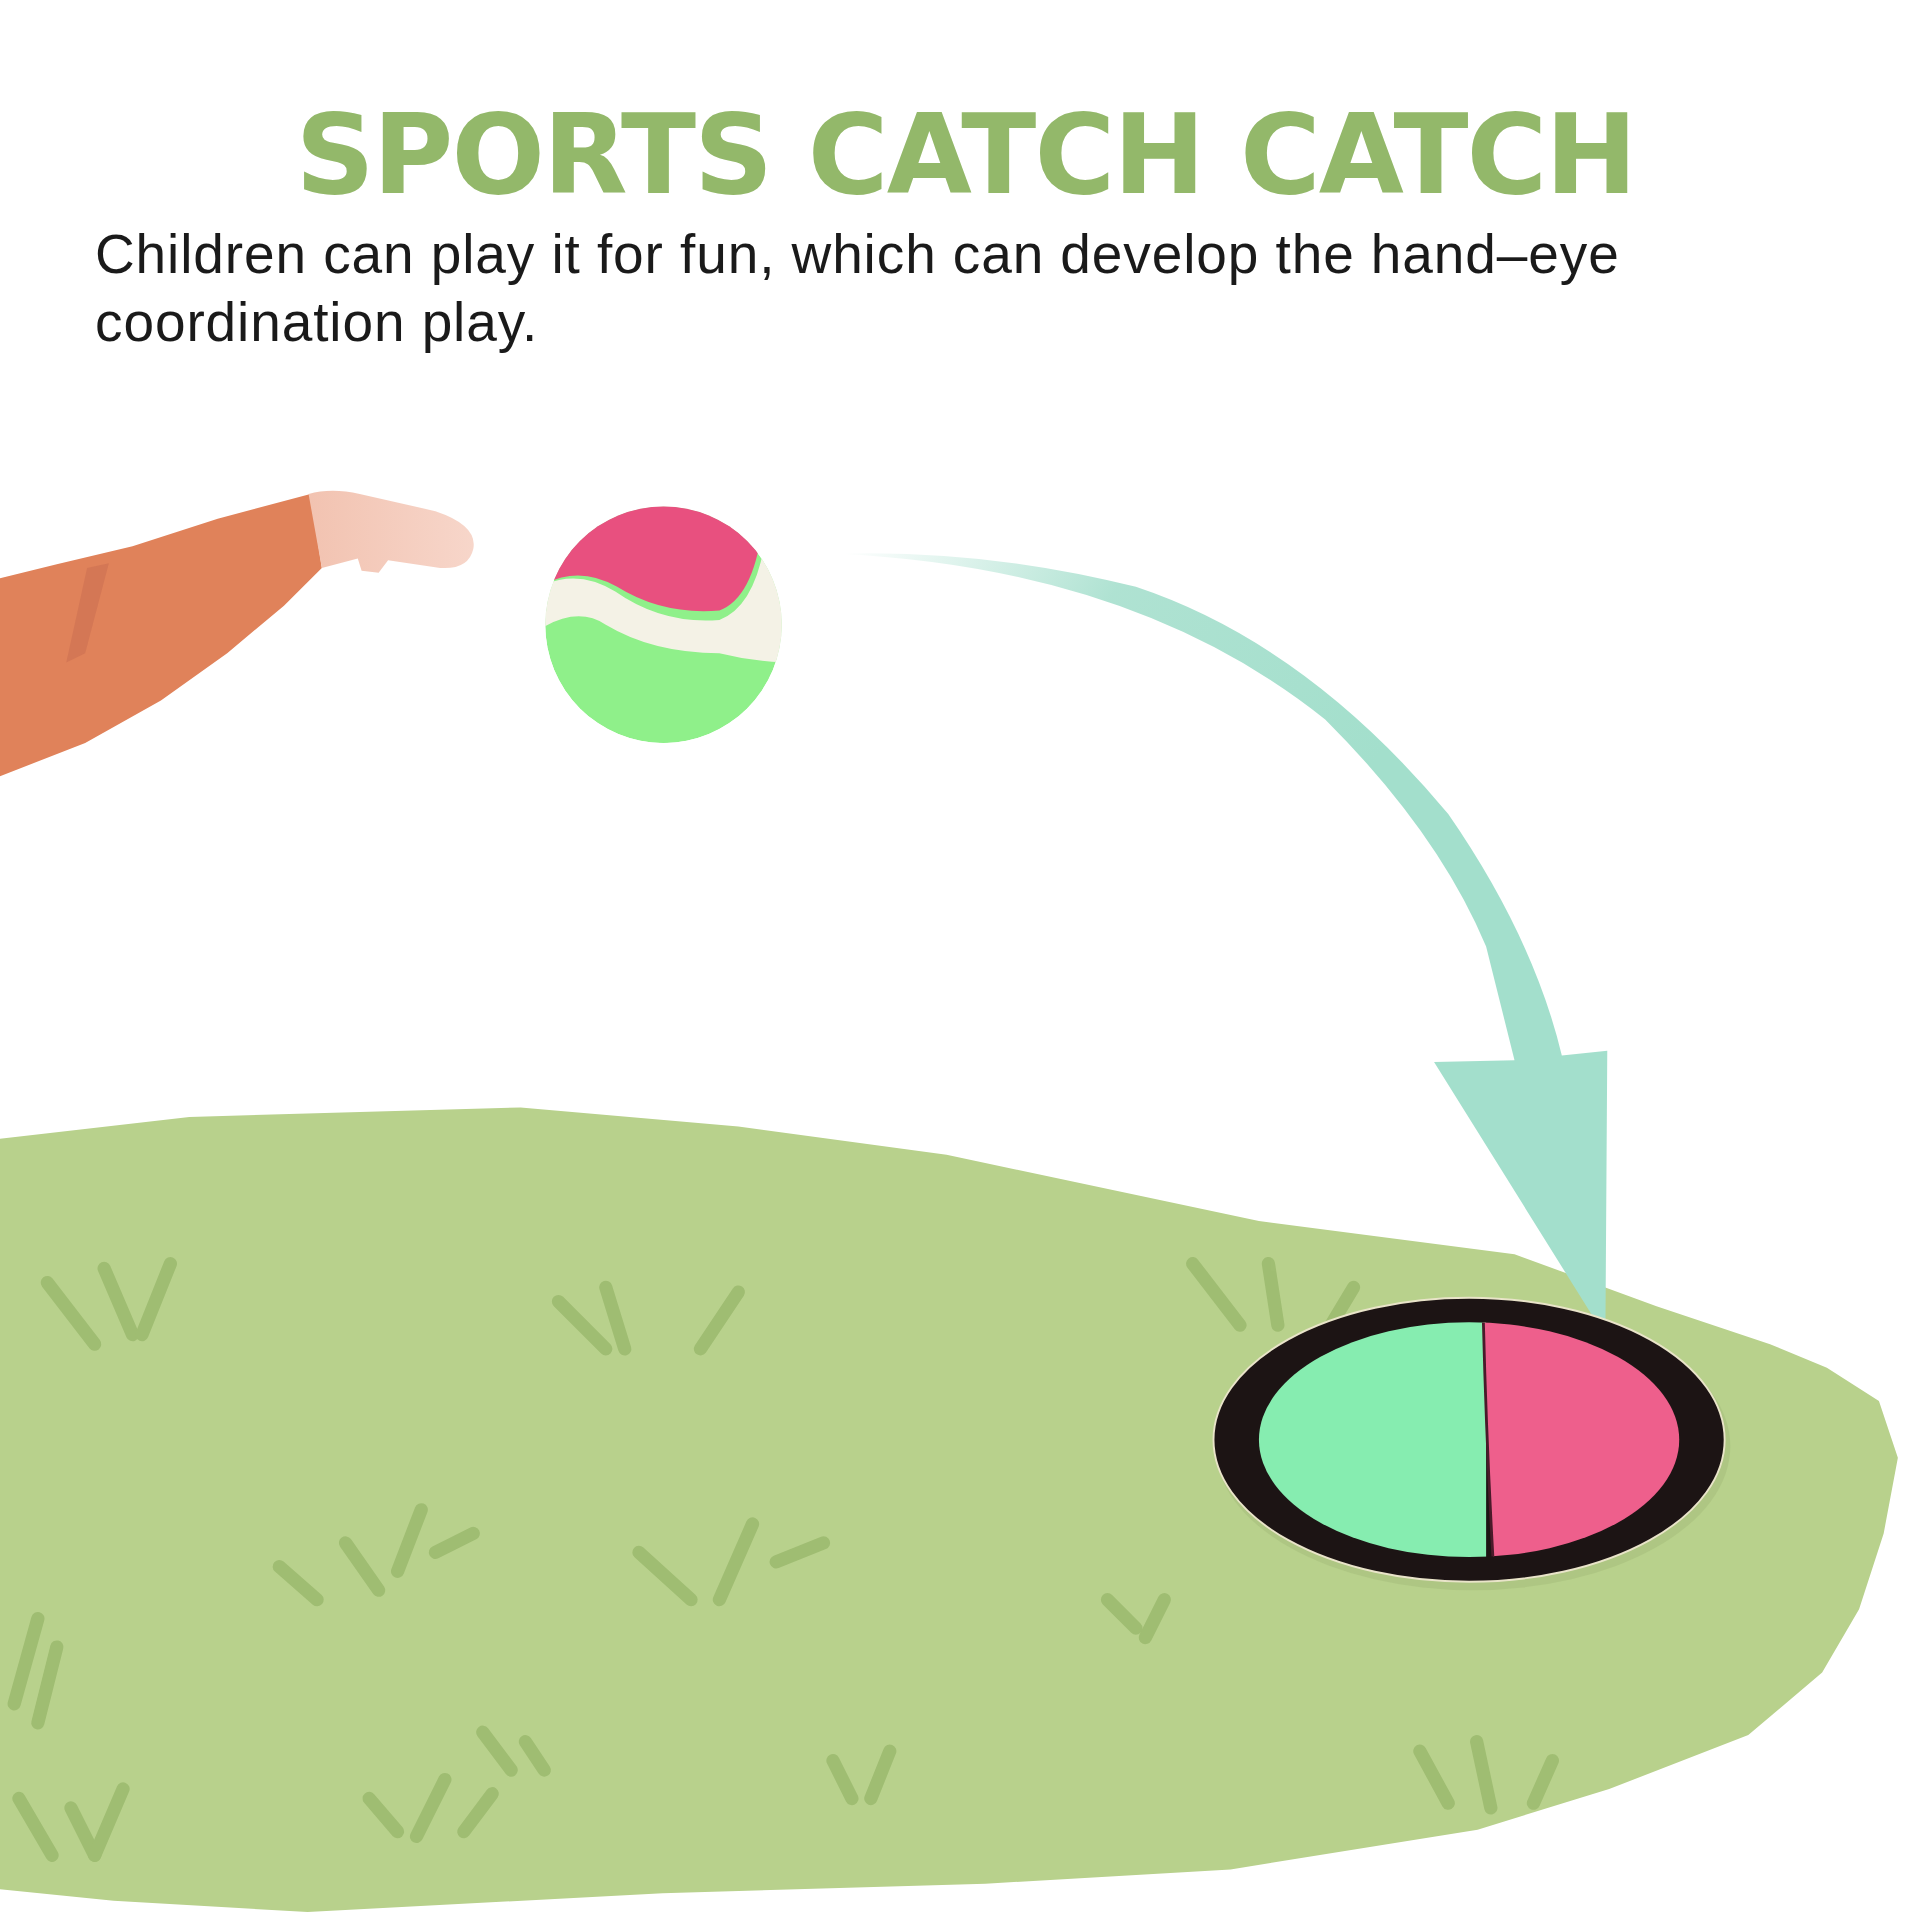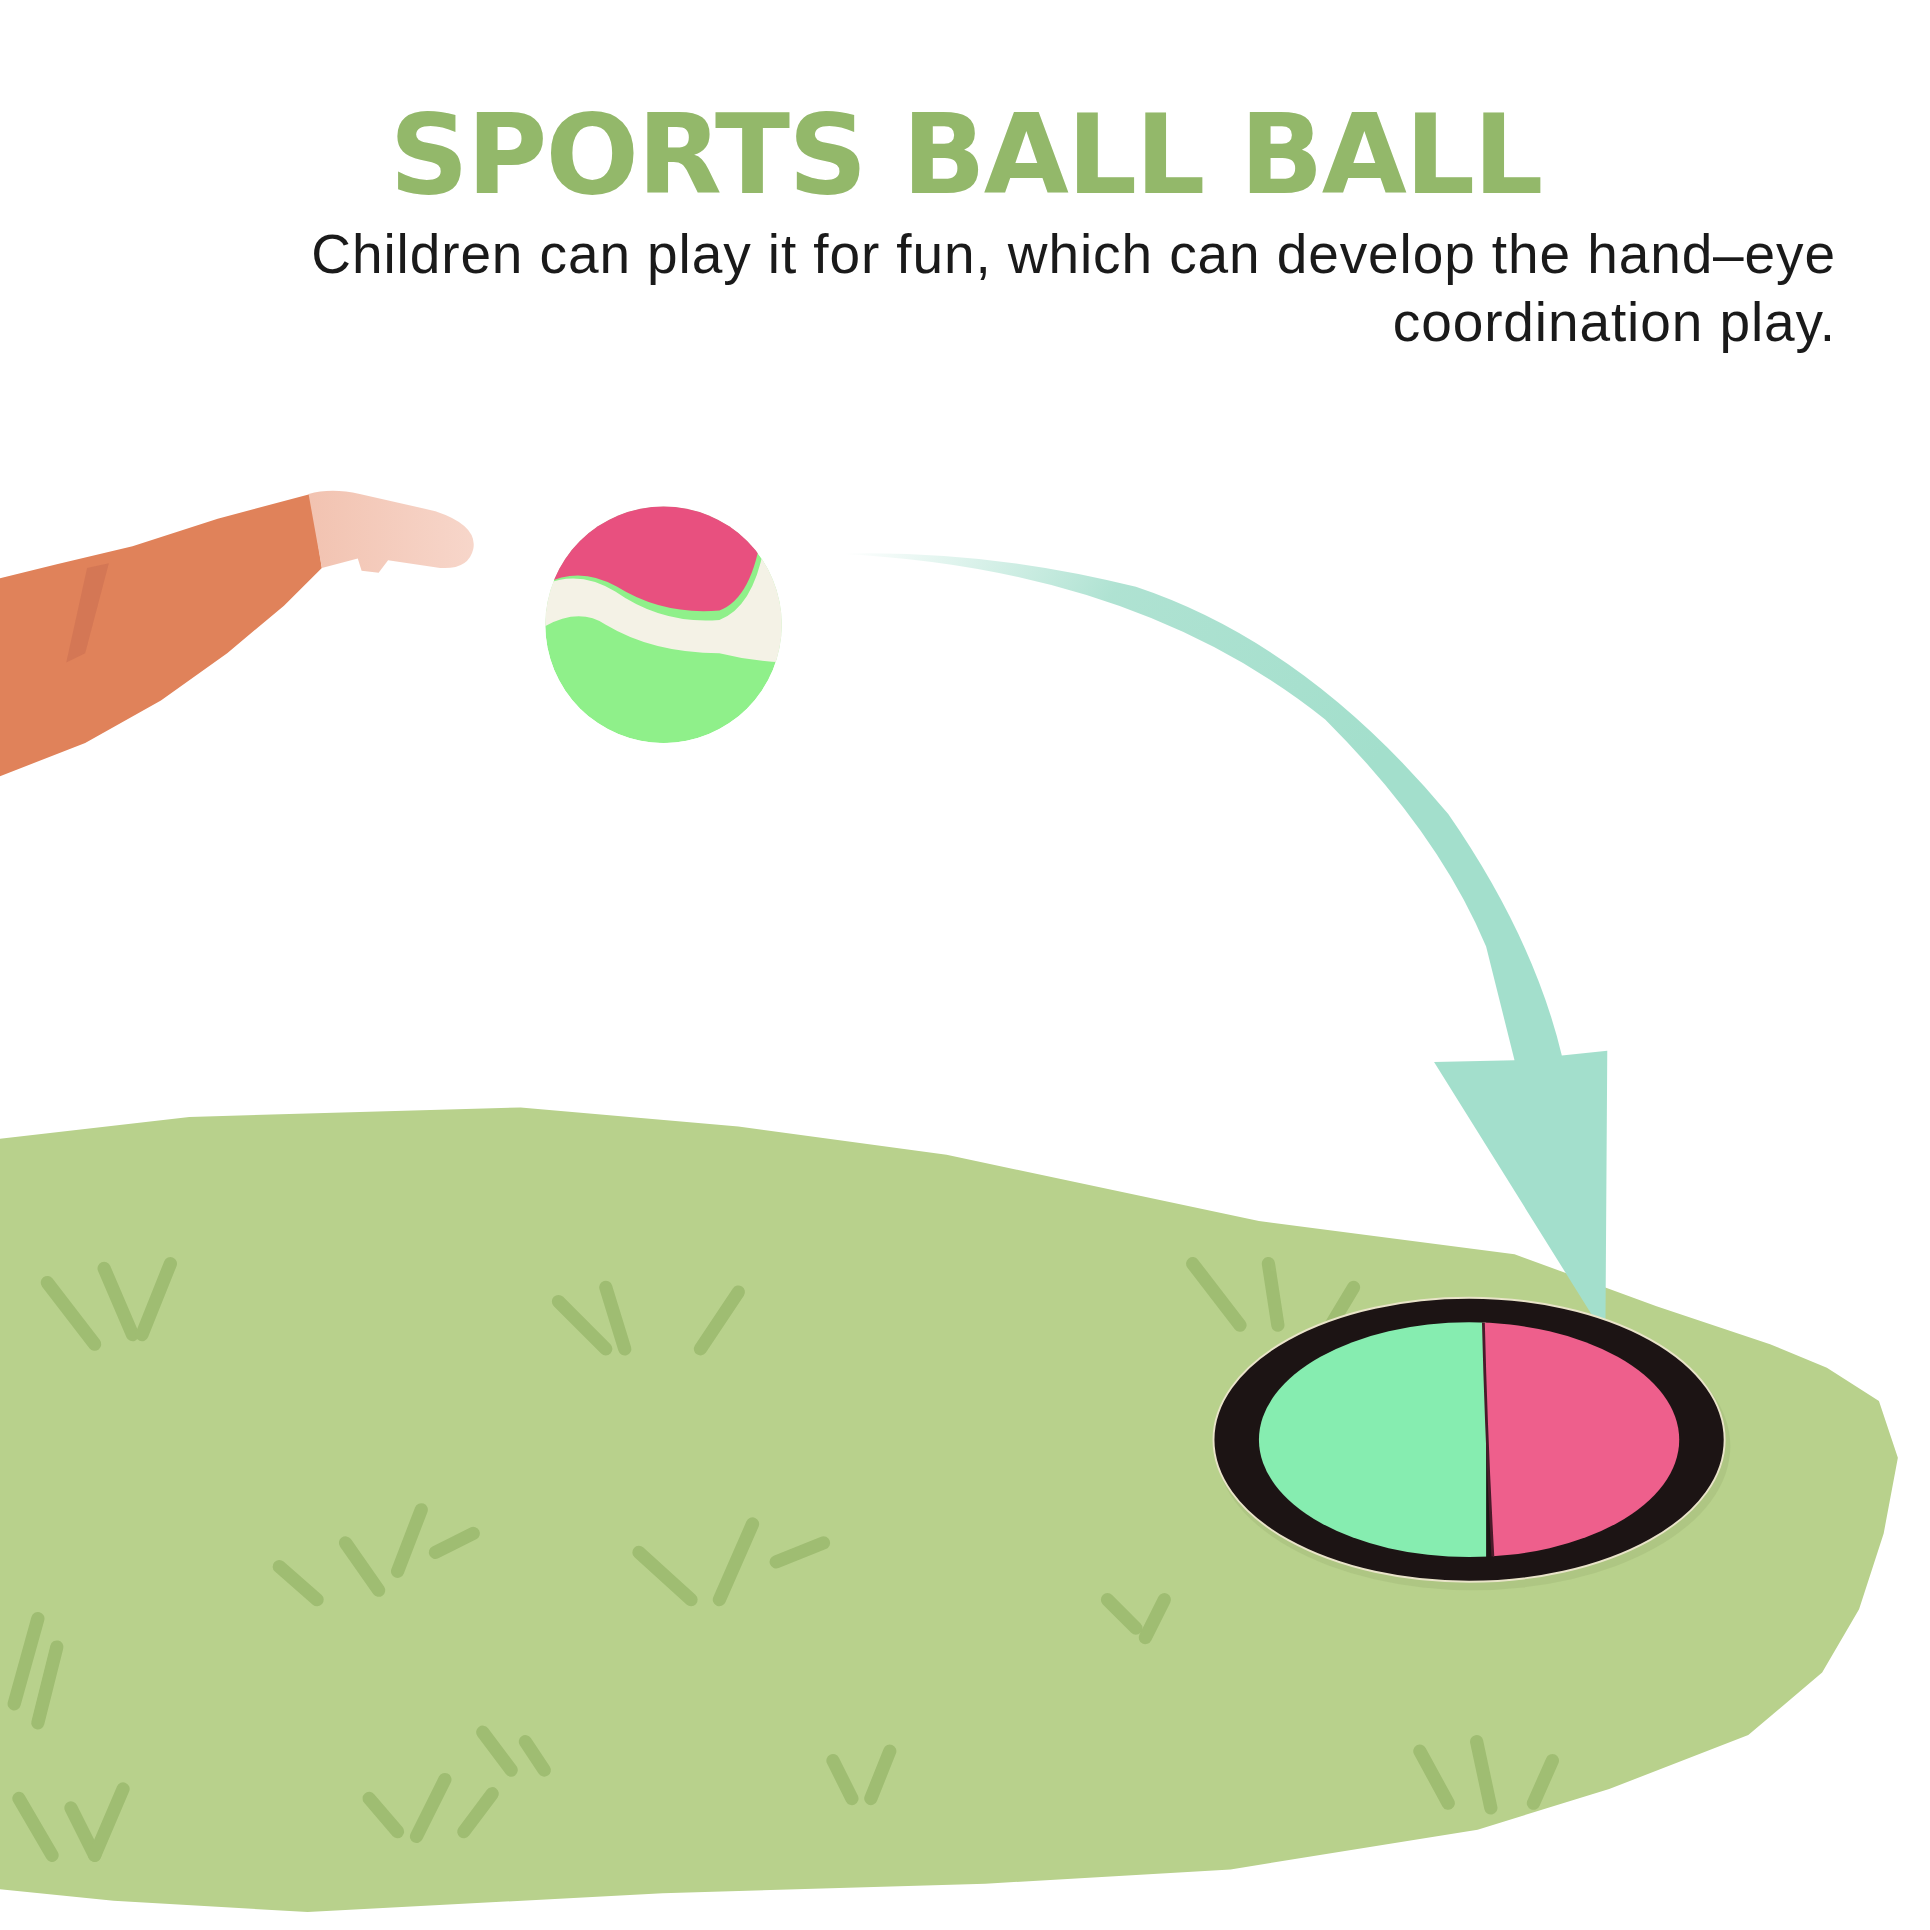--- a/index.html
+++ b/index.html
@@ -3,31 +3,31 @@
 <meta charset="utf-8">
 <style>
   html, body { margin: 0; padding: 0; background: #ffffff; }
   body { width: 1931px; height: 1931px; position: relative; overflow: hidden; }
   .title {
     position: absolute; left: 0; top: 98px; width: 1931px; text-align: center;
     font-family: "DejaVu Sans", sans-serif; font-weight: bold; font-size: 110px;
     letter-spacing: -1.9px; line-height: 114px; margin: 0;
   }
   .subtitle {
-    position: absolute; left: 95px; top: 220px; width: 1741px; text-align: right;
+    position: absolute; left: 95px; top: 220px; width: 1741px; text-align: left;
     font-family: "Liberation Sans", sans-serif; font-size: 55px; line-height: 68px;
     color: #1a1a1a; margin: 0; letter-spacing: 0.9px;
   }
   .subtitle span { display: block; }
   svg.scene { position: absolute; left: 0; top: 0; }
 </style>
 </head>
 <body>
 
-<h1 class="title" style="color: rgb(147, 184, 106);">SPORTS BALL BALL</h1>
+<h1 class="title" style="color: rgb(147, 184, 106);">SPORTS CATCH CATCH</h1>
 <p class="subtitle" style="color: rgb(26, 26, 26);">
   <span>Children can play it for fun, which can develop the hand–eye</span>
   <span>coordination play.</span>
 </p>
 
 <svg class="scene" width="1931" height="1931" viewBox="0 0 2040 2040">
   <defs>
     <linearGradient id="arrowGrad" x1="880" y1="600" x2="1400" y2="900" gradientUnits="userSpaceOnUse">
       <stop offset="0" stop-color="#a6dfcd" stop-opacity="0"></stop>
       <stop offset="0.45" stop-color="#a6dfcd" stop-opacity="0.9"></stop>

